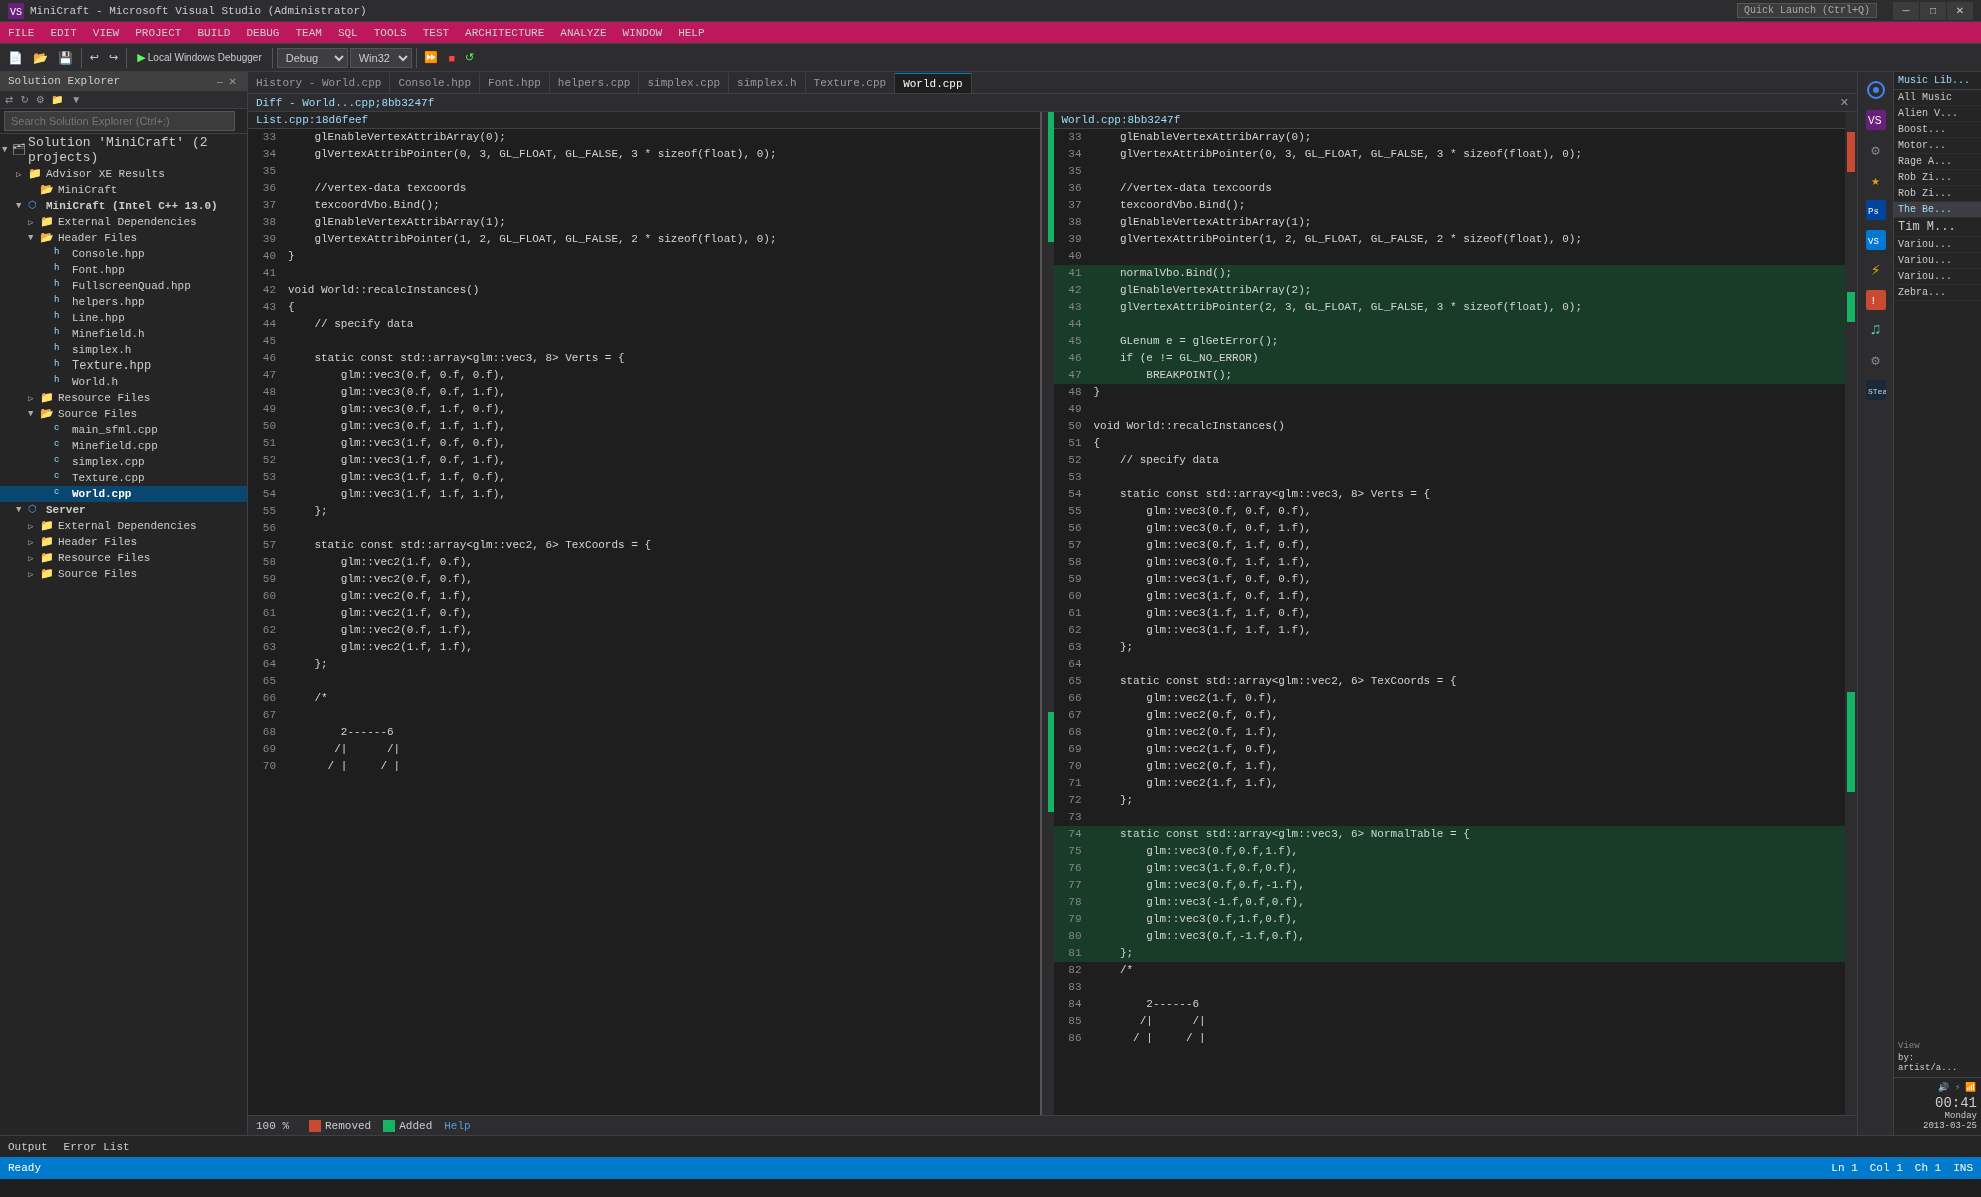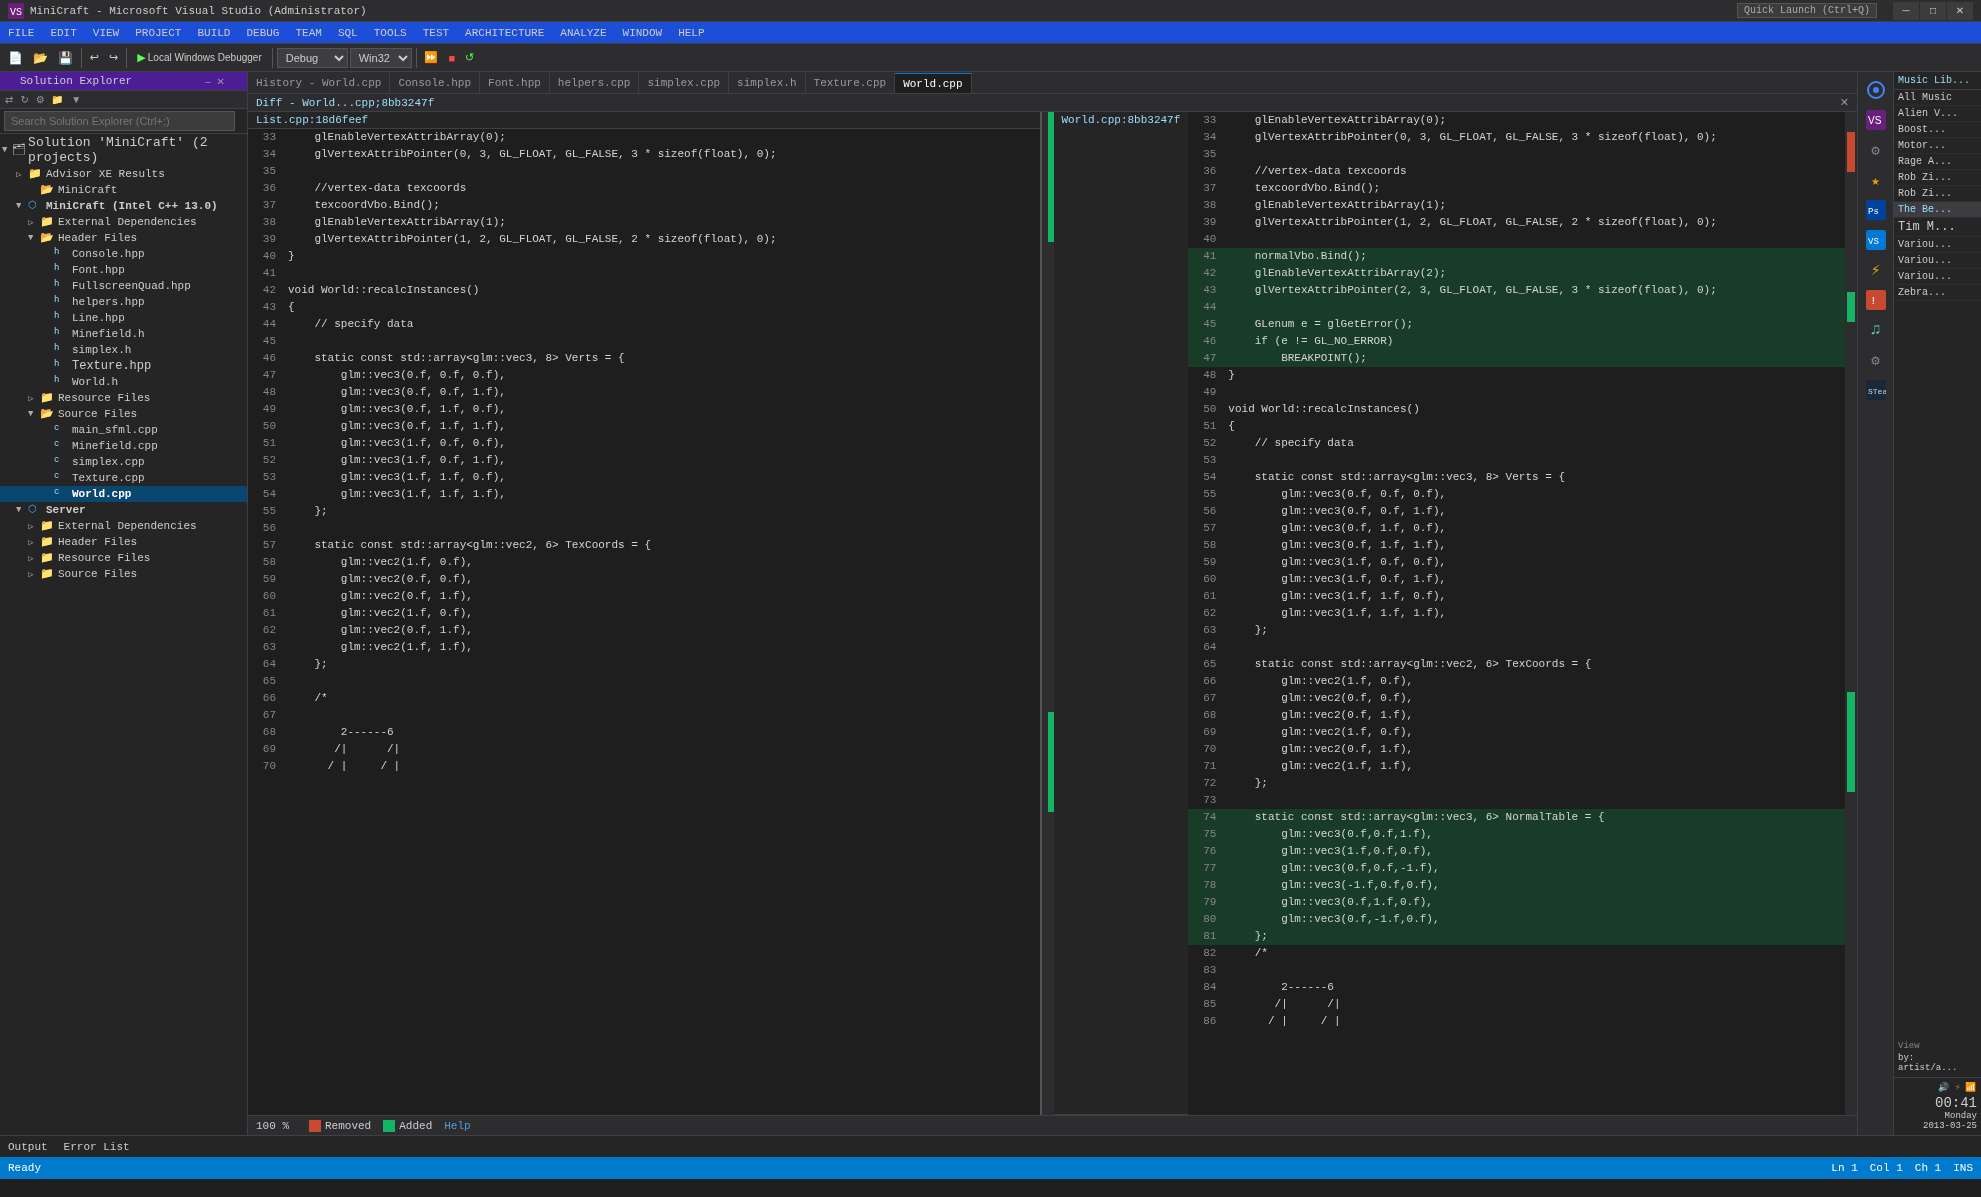--- a/index.html
+++ b/index.html
@@ -37,21 +37,21 @@
   </span>
   <span style="flex:1;color:#ccc;font-size:11px;">MiniCraft - Microsoft Visual Studio (Administrator)</span>
   <span style="font-size:10px;color:#aaa;margin-right:16px;border:1px solid #555;padding:1px 6px;background:#3c3c3c;">Quick Launch (Ctrl+Q)</span>
   <div style="display:flex;gap:1px;">
     <button style="width:26px;height:18px;background:#3c3c3c;border:none;color:#ccc;cursor:pointer;font-size:10px;">─</button>
     <button style="width:26px;height:18px;background:#3c3c3c;border:none;color:#ccc;cursor:pointer;font-size:10px;">□</button>
     <button style="width:26px;height:18px;background:#3c3c3c;border:none;color:#ccc;cursor:pointer;font-size:10px;">✕</button>
   </div>
 </div>
 
-<div id="menu-bar" style="background:#1d4ed8;height:22px;display:flex;align-items:center;border-bottom:1px solid #3f3f46;">
+<div id="menu-bar" style="background:#be185d;height:22px;display:flex;align-items:center;border-bottom:1px solid #3f3f46;">
   <div style="padding:2px 8px;color:#ccc;font-size:11px;cursor:pointer;">FILE</div>
   <div style="padding:2px 8px;color:#ccc;font-size:11px;cursor:pointer;">EDIT</div>
   <div style="padding:2px 8px;color:#ccc;font-size:11px;cursor:pointer;">VIEW</div>
   <div style="padding:2px 8px;color:#ccc;font-size:11px;cursor:pointer;">PROJECT</div>
   <div style="padding:2px 8px;color:#ccc;font-size:11px;cursor:pointer;">BUILD</div>
   <div style="padding:2px 8px;color:#ccc;font-size:11px;cursor:pointer;">DEBUG</div>
   <div style="padding:2px 8px;color:#ccc;font-size:11px;cursor:pointer;">TEAM</div>
   <div style="padding:2px 8px;color:#ccc;font-size:11px;cursor:pointer;">SQL</div>
   <div style="padding:2px 8px;color:#ccc;font-size:11px;cursor:pointer;">TOOLS</div>
   <div style="padding:2px 8px;color:#ccc;font-size:11px;cursor:pointer;">TEST</div>
@@ -81,21 +81,21 @@
   </select>
   <div style="width:1px;height:20px;background:#555;margin:0 2px;"></div>
   <button style="background:transparent;border:none;color:#ccc;cursor:pointer;padding:2px 4px;font-size:11px;height:22px;">⏩</button>
   <button style="background:transparent;border:none;color:#f44;cursor:pointer;padding:2px 4px;font-size:11px;height:22px;">■</button>
   <button style="background:transparent;border:none;color:#5f5;cursor:pointer;padding:2px 4px;font-size:11px;height:22px;">↺</button>
 </div>
 
 <div style="display:flex;height:calc(1197px - 22px - 22px - 28px - 22px - 22px - 18px);overflow:hidden;">
 
   <div id="solution-explorer" style="width:248px;background:#252526;border-right:1px solid #3f3f46;display:flex;flex-direction:column;flex-shrink:0;">
-    <div style="background:#4c1d95;padding:3px 20px;font-size:11px;color:#ccc;display:flex;align-items:center;justify-content:space-between;border-bottom:1px solid #3f3f46;">
+    <div style="background:#404040;padding:3px 8px;font-size:11px;color:#ccc;display:flex;align-items:center;justify-content:space-between;border-bottom:1px solid #3f3f46;">
       <span>Solution Explorer</span>
       <div style="display:flex;gap:2px;">
         <button style="background:transparent;border:none;color:#999;cursor:pointer;font-size:10px;padding:0 2px;">–</button>
         <button style="background:transparent;border:none;color:#999;cursor:pointer;font-size:10px;padding:0 2px;">✕</button>
       </div>
     </div>
     <div style="background:#2d2d30;padding:2px;display:flex;align-items:center;border-bottom:1px solid #3f3f46;gap:1px;">
       <button style="background:transparent;border:none;color:#999;cursor:pointer;font-size:10px;padding:1px 3px;">⇄</button>
       <button style="background:transparent;border:none;color:#999;cursor:pointer;font-size:10px;padding:1px 3px;">↻</button>
       <button style="background:transparent;border:none;color:#999;cursor:pointer;font-size:10px;padding:1px 3px;">⚙</button>
@@ -439,21 +439,21 @@
       <span style="font-size:11px;line-height:17px;white-space:pre;color:#d4d4d4;flex:1;padding-left:4px;">      / |     / |</span>
     </div>
           </div>
       </div>
 
       <div style="width:12px;background:#2d2d30;position:relative;flex-shrink:0;">
         <div style="position:absolute;top:0;right:0;width:6px;height:130px;background:#14b464;top:0;"></div>
         <div style="position:absolute;top:600px;right:0;width:6px;height:100px;background:#14b464;"></div>
       </div>
 
-      <div style="flex:1;display:flex;flex-direction:row;">
+      <div style="flex:1;display:flex;flex-direction:column;">
         <div style="background:#252526;padding:2px 8px;font-size:11px;color:#9cdcfe;border-bottom:1px solid #3f3f46;">World.cpp:8bb3247f</div>
         <div style="flex:1;overflow:auto;background:#1e1e1e;" id="right-code-content">
             <div style="display:flex;">
       <span style="color:#858585;min-width:36px;text-align:right;padding-right:8px;user-select:none;font-size:11px;line-height:17px;flex-shrink:0;">33</span>
       <span style="font-size:11px;line-height:17px;white-space:pre;color:#d4d4d4;flex:1;padding-left:4px;">    glEnableVertexAttribArray(0);</span>
     </div>
             <div style="display:flex;">
       <span style="color:#858585;min-width:36px;text-align:right;padding-right:8px;user-select:none;font-size:11px;line-height:17px;flex-shrink:0;">34</span>
       <span style="font-size:11px;line-height:17px;white-space:pre;color:#d4d4d4;flex:1;padding-left:4px;">    glVertexAttribPointer(0, 3, GL_FLOAT, GL_FALSE, 3 * sizeof(float), 0);</span>
     </div>

